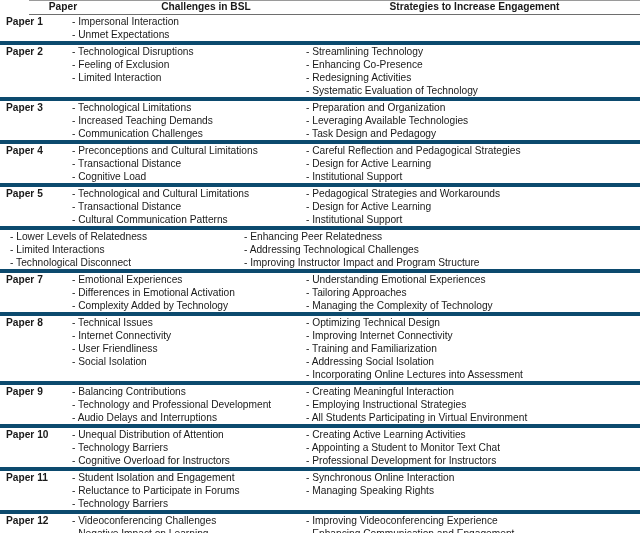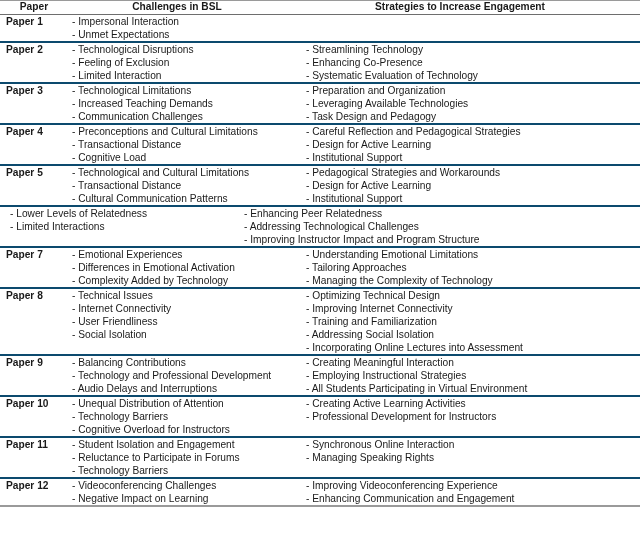--- a/index.html
+++ b/index.html
@@ -1,22 +1,22 @@
 <!DOCTYPE html>
 <html><head>
 <meta charset="utf-8">
 <style>
   html, body { margin: 0; padding: 0; background: #ffffff; }
   body { width: 640px; height: 533px; overflow: hidden; font-family: "Liberation Sans", sans-serif; color: #1a1a1a; }
   .table { position: relative; width: 640px; }
-  .hdr { display: flex; height: 13px; border-top: 1px solid #9a9a9a; border-bottom: 1px solid #6e6e6e; font-weight: bold; font-size: 10.2px; line-height: 12px; }
+  .hdr { display: flex; height: 13px; border-top: 1px solid #9a9a9a; border-bottom: 1px solid #6e6e6e; font-weight: bold; font-size: 10.2px; line-height: 12px; margin-left: 29px; }
   .hdr .c1 { width: 62px; text-align: center; }
   .hdr .c2 { width: 230px; text-align: center; padding-left: 0; }
   .hdr .c3 { flex: 1; text-align: center; padding-right: 20px; }
-  .row { display: flex; border-bottom: 2px solid #0c4a6e; font-size: 10.2px; line-height: 13px; padding: 0; }
+  .row { display: flex; border-bottom: 4px solid #0c4a6e; font-size: 10.2px; line-height: 13px; padding: 0; }
   .row:last-child { border-bottom: 2px solid #9a9a9a; }
   .c1 { width: 62px; padding-left: 6px; box-sizing: border-box; font-weight: bold; }
   .c2 { width: 236px; padding-left: 10px; box-sizing: border-box; }
   .c3 { flex: 1; padding-left: 8px; box-sizing: border-box; }
   .item { white-space: nowrap; display: block; }
 </style>
 </head>
 <body>
 
 <div class="table">
@@ -36,20 +36,21 @@
       <div class="row">
         <div class="c1">Paper 2</div>
         <div class="c2">
           <span class="item">- Technological Disruptions</span>
           <span class="item">- Feeling of Exclusion</span>
           <span class="item">- Limited Interaction</span>
         </div>
         <div class="c3">
           <span class="item">- Streamlining Technology</span>
           <span class="item">- Enhancing Co-Presence</span>
+          <span class="item">- Redesigning Activities</span>
           <span class="item">- Systematic Evaluation of Technology</span>
         </div>
       </div>
       <div class="row">
         <div class="c1">Paper 3</div>
         <div class="c2">
           <span class="item">- Technological Limitations</span>
           <span class="item">- Increased Teaching Demands</span>
           <span class="item">- Communication Challenges</span>
         </div>
@@ -82,36 +83,37 @@
         <div class="c3">
           <span class="item">- Pedagogical Strategies and Workarounds</span>
           <span class="item">- Design for Active Learning</span>
           <span class="item">- Institutional Support</span>
         </div>
       </div>
       <div class="row">
         <div class="c2">
           <span class="item">- Lower Levels of Relatedness</span>
           <span class="item">- Limited Interactions</span>
+          <span class="item">- Technological Disconnect</span>
         </div>
         <div class="c3">
           <span class="item">- Enhancing Peer Relatedness</span>
           <span class="item">- Addressing Technological Challenges</span>
           <span class="item">- Improving Instructor Impact and Program Structure</span>
         </div>
       </div>
       <div class="row">
         <div class="c1">Paper 7</div>
         <div class="c2">
           <span class="item">- Emotional Experiences</span>
           <span class="item">- Differences in Emotional Activation</span>
           <span class="item">- Complexity Added by Technology</span>
         </div>
         <div class="c3">
-          <span class="item">- Understanding Emotional Limitations</span>
+          <span class="item">- Understanding Emotional Experiences</span>
           <span class="item">- Tailoring Approaches</span>
           <span class="item">- Managing the Complexity of Technology</span>
         </div>
       </div>
       <div class="row">
         <div class="c1">Paper 8</div>
         <div class="c2">
           <span class="item">- Technical Issues</span>
           <span class="item">- Internet Connectivity</span>
           <span class="item">- User Friendliness</span>
@@ -140,20 +142,21 @@
       </div>
       <div class="row">
         <div class="c1">Paper 10</div>
         <div class="c2">
           <span class="item">- Unequal Distribution of Attention</span>
           <span class="item">- Technology Barriers</span>
           <span class="item">- Cognitive Overload for Instructors</span>
         </div>
         <div class="c3">
           <span class="item">- Creating Active Learning Activities</span>
+          <span class="item">- Appointing a Student to Monitor Text Chat</span>
           <span class="item">- Professional Development for Instructors</span>
         </div>
       </div>
       <div class="row">
         <div class="c1">Paper 11</div>
         <div class="c2">
           <span class="item">- Student Isolation and Engagement</span>
           <span class="item">- Reluctance to Participate in Forums</span>
           <span class="item">- Technology Barriers</span>
         </div>

